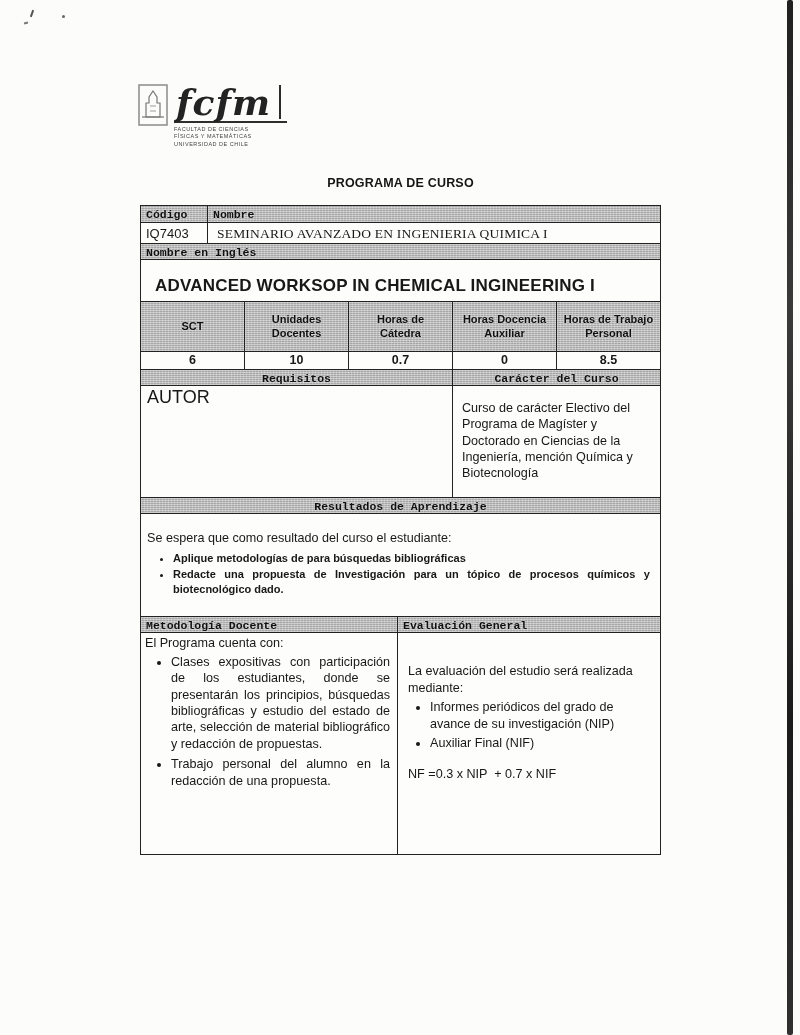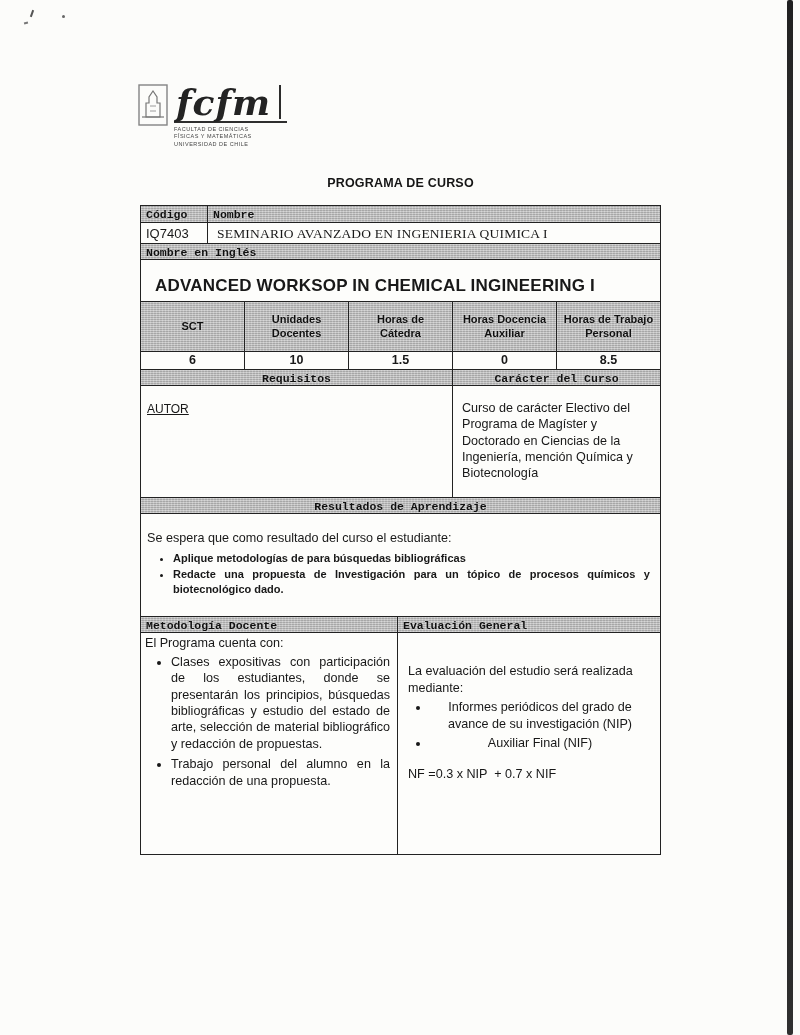--- a/index.html
+++ b/index.html
@@ -87,33 +87,33 @@
   }
   .ingles-val { font-weight:bold; font-size:17px; padding:16px 5px 0 5px; letter-spacing:.2px;margin-left:9px; }
 
   .hcell {
     flex:1 1 0; display:flex; align-items:center; justify-content:center;
     text-align:center; padding:2px 6px; font-size:11px; line-height:1.25;
   }
   .vcell { flex:1 1 0; text-align:center; font-weight:bold; font-size:12.5px; padding-top:1px; }
 
   .center-h { text-align:center; }
-  .req-val { padding:16px 6px; font-size:12px;text-decoration:underline; }
+  .req-val { padding:1px 6px; font-size:18px; }
   .car-val { padding:14px 8px 0 9px; line-height:1.3; }
 
   .res-intro { padding:17px 6px 6px 6px; }
   .res-list { margin:0 0 0 0; padding:0 10px 0 32px; }
   .res-list li { font-weight:bold; font-size:11px; text-align:justify; margin-bottom:2px; line-height:1.3; }
 
   .met-intro { padding:3px 4px 2px 4px; }
   .met-list { padding:2px 7px 0 30px; }
   .met-list li { text-align:justify; margin-bottom:4px; line-height:1.3; }
 
   .eval-body { padding:30px 10px 0 10px; line-height:1.32; }
-  .eval-list { padding:3px 0 0 22px;text-align:center; }
+  .eval-list { padding:3px 0 0 22px; }
   .eval-list li { margin-bottom:3px; line-height:1.3; }
   .eval-formula { margin-top:15px; white-space:pre; }
 </style>
 </head>
 <body>
 
 <div class="page">
 
   <div class="speck1"></div>
   <div class="speck2"></div>
@@ -164,21 +164,21 @@
       <div class="cell hcell shade">SCT</div>
       <div class="cell hcell shade">Unidades Docentes</div>
       <div class="cell hcell shade">Horas de Cátedra</div>
       <div class="cell hcell shade">Horas Docencia Auxiliar</div>
       <div class="cell hcell shade">Horas de Trabajo Personal</div>
     </div>
 
     <div class="trow r-horas-v">
       <div class="cell vcell">6</div>
       <div class="cell vcell">10</div>
-      <div class="cell vcell">1.5</div>
+      <div class="cell vcell">0.7</div>
       <div class="cell vcell">0</div>
       <div class="cell vcell">8.5</div>
     </div>
 
     <div class="trow r-h16">
       <div class="cell c-req shade hpad center-h">Requisitos</div>
       <div class="cell c-flex shade hpad center-h">Carácter del Curso</div>
     </div>
 
     <div class="trow r-reqcar-v">

